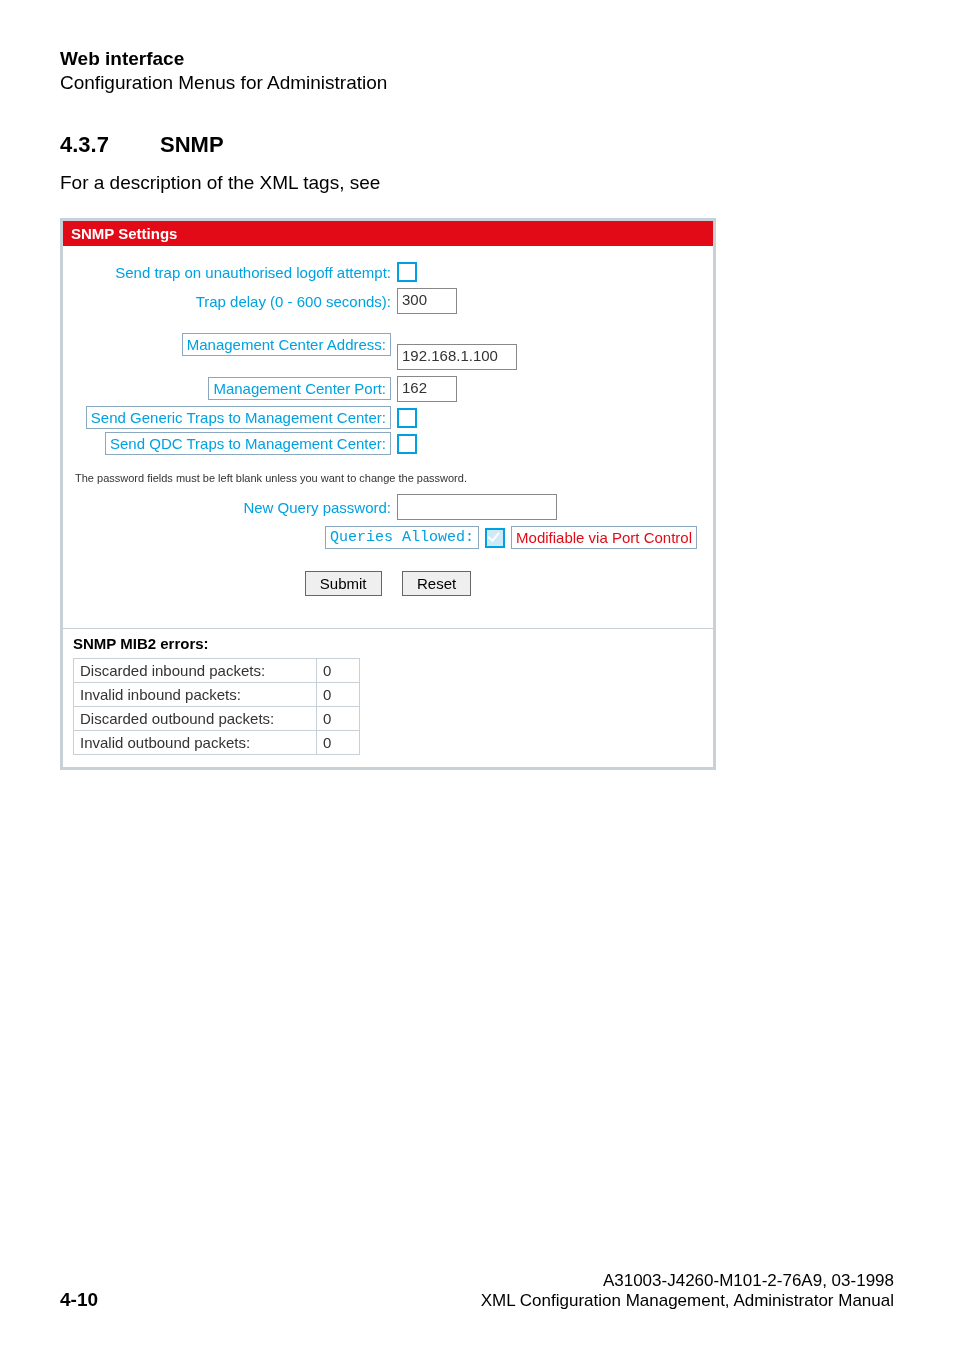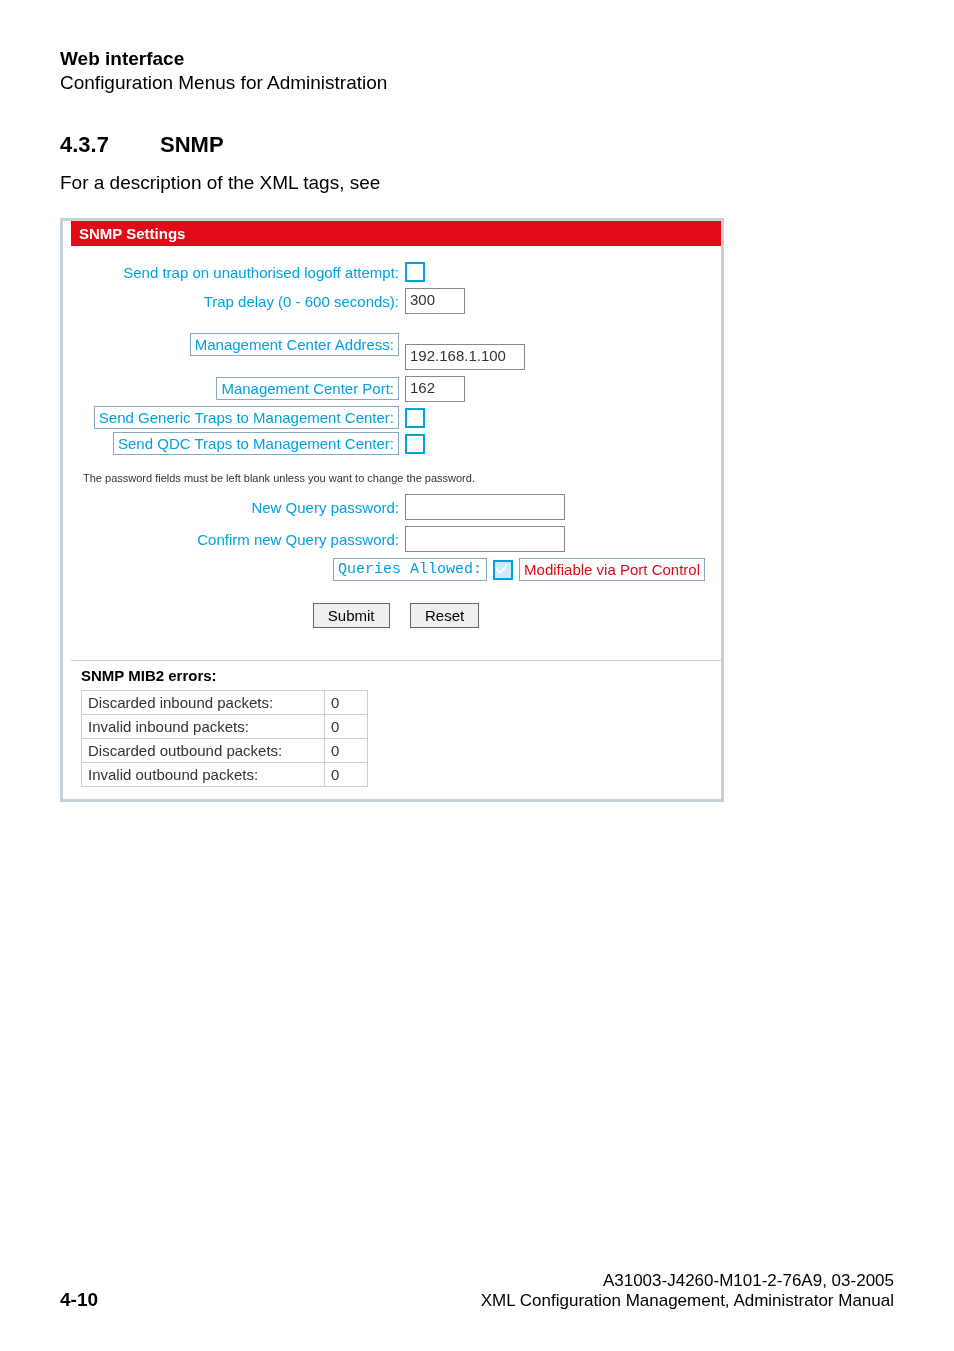--- a/index.html
+++ b/index.html
@@ -39,21 +39,20 @@
     margin-top: 14px;
     font-size: 19px;
     color: #000;
   }
   
   .panel {
     margin-top: 24px;
     width: 650px;
     border: 3px solid #c8d0d8;
     background: #fff;
-    padding-left: 8px;
   }
   .panel-title {
     background: #e20a16;
     color: #fff;
     font-weight: bold;
     font-size: 15px;
     padding: 4px 8px;
   }
   .form-area {
     padding: 16px 8px 14px 8px;
@@ -232,24 +231,20 @@
         <div class="label-framed-wrap"><span class="framed">Send QDC Traps to Management Center:</span></div>
         <span class="cb"></span>
       </div>
 
       <div class="pw-note">The password fields must be left blank unless you want to change the password.</div>
 
       <div class="form-row">
         <div class="form-label">New Query password:</div>
         <span class="txt w-pw"></span>
       </div>
-      <div class="form-row">
-        <div class="form-label">Confirm new Query password:</div>
-        <span class="txt w-pw"></span>
-      </div>
 
       <div class="queries-row">
         <span class="queries-label">Queries Allowed:</span>
         <span class="cb checked"></span>
         <span style="width:6px"></span>
         <span class="queries-link">Modifiable via Port Control</span>
       </div>
 
       <div class="btn-row">
         <span class="btn">Submit</span>
@@ -280,17 +275,17 @@
         <td class="val">0</td>
         <td class="fill"></td>
       </tr>
     </tbody>
       </table>
   </div>
 
   <div class="footer">
     <div class="pn">4-10</div>
     <div class="rt">
-      <div>A31003-J4260-M101-2-76A9, 03-2005</div>
+      <div>A31003-J4260-M101-2-76A9, 03-1998</div>
       <div>XML Configuration Management, Administrator Manual</div>
     </div>
   </div>
 </div>
 
 </body></html>

